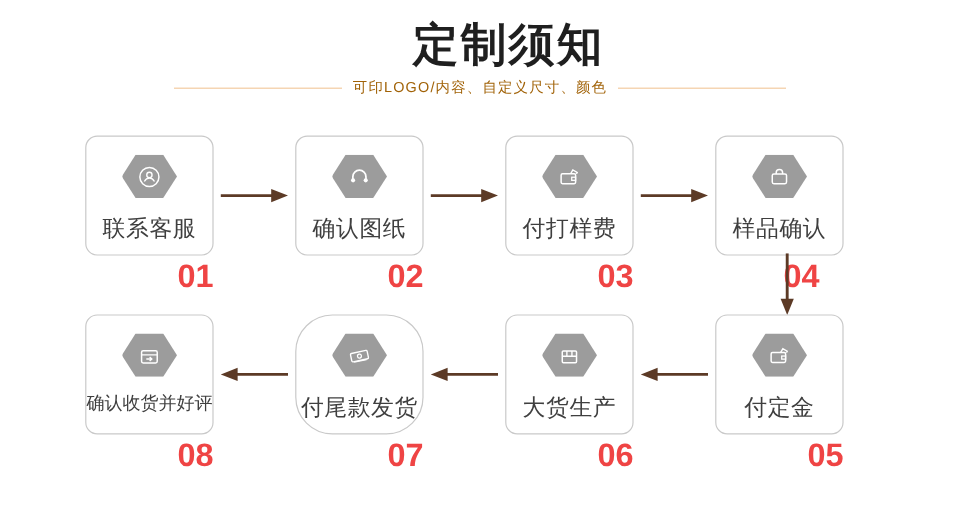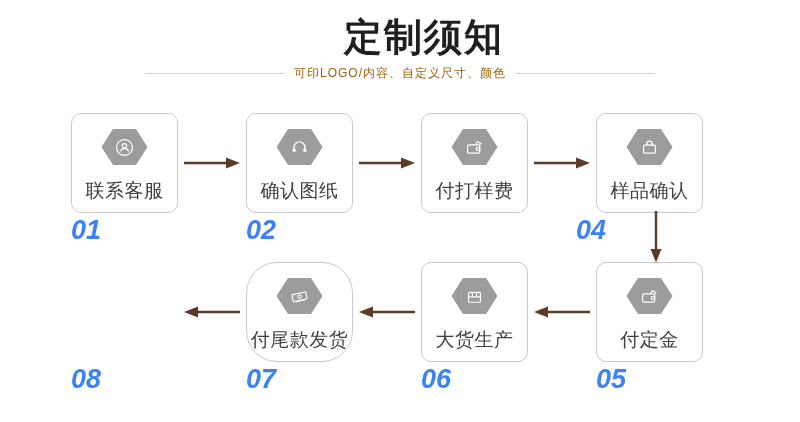--- a/index.html
+++ b/index.html
@@ -42,22 +42,22 @@
   }
   .hex svg { width: 23px; height: 23px; display: block; }
   .label {
     margin-top: 11px; font-size: 19px; color: #3f3f3f;
     white-space: nowrap; letter-spacing: 0.5px;
   }
   .label.small { font-size: 15px; letter-spacing: 0; }
 
   
   .num {
-    position: absolute; width: 107px; text-align: left;
-    font-size: 27px; font-weight: 600; color: #3b82f6; font-style: italic;
+    position: absolute; width: 107px; text-align: right;
+    font-size: 27px; font-weight: 600; color: #ef4444;
   }
 
   
   .arrow { position: absolute; }
 </style>
 </head>
 <body>
 
 <div class="canvas">
 
@@ -106,40 +106,51 @@
       <svg viewBox="0 0 24 24">
           <rect x="5.8" y="9.4" width="12.4" height="8.4" rx="1.4" fill="none" stroke="#fff" stroke-width="1.3"></rect>
           <path d="M9.2 9.4V8.2a2.8 2.8 0 0 1 5.6 0v1.2" fill="none" stroke="#fff" stroke-width="1.3"></path>
         </svg>
     </div>
     <div class="label">样品确认</div>
   </div>
 
   <div class="num" style="left:71px;  top:215px;">01</div>
   <div class="num" style="left:246px; top:215px;">02</div>
+  <div class="num" style="left:421px; top:215px;">03</div>
   <div class="num" style="left:576px; top:215px;">04</div>
 
   <svg class="arrow" style="left:183px; top:156px;" width="58" height="14">
       <line x1="1" y1="7" x2="45" y2="7" stroke="#5c3a26" stroke-width="2.4"></line>
       <polygon points="43,1.5 57,7 43,12.5" fill="#5c3a26"></polygon>
     </svg>
   <svg class="arrow" style="left:358px; top:156px;" width="58" height="14">
       <line x1="1" y1="7" x2="45" y2="7" stroke="#5c3a26" stroke-width="2.4"></line>
       <polygon points="43,1.5 57,7 43,12.5" fill="#5c3a26"></polygon>
     </svg>
   <svg class="arrow" style="left:533px; top:156px;" width="58" height="14">
       <line x1="1" y1="7" x2="45" y2="7" stroke="#5c3a26" stroke-width="2.4"></line>
       <polygon points="43,1.5 57,7 43,12.5" fill="#5c3a26"></polygon>
     </svg>
 
   <svg class="arrow" style="left:649px; top:211px;" width="14" height="52">
       <line x1="7" y1="0" x2="7" y2="40" stroke="#5c3a26" stroke-width="2.4"></line>
       <polygon points="1.5,38 7,51.5 12.5,38" fill="#5c3a26"></polygon>
     </svg>
 
+  <div class="box" style="left:71px; top:262px;">
+    <div class="hex">
+      <svg viewBox="0 0 24 24">
+          <rect x="5.2" y="7.6" width="13.6" height="10.6" rx="1.4" fill="none" stroke="#fff" stroke-width="1.3"></rect>
+          <path d="M5.2 11.2h13.6" stroke="#fff" stroke-width="1.2"></path>
+          <path d="M9.3 14.8h4.6M12.2 13.1l1.9 1.7-1.9 1.7" fill="none" stroke="#fff" stroke-width="1.2"></path>
+        </svg>
+    </div>
+    <div class="label small">确认收货并好评</div>
+  </div>
 
   <div class="box" style="left:246px; top:262px;border-radius:31px;">
     <div class="hex">
       <svg viewBox="0 0 24 24">
           <g transform="rotate(-12 12 12)">
             <rect x="4.6" y="8.6" width="14.8" height="7.4" rx="1" fill="none" stroke="#fff" stroke-width="1.2"></rect>
             <circle cx="12" cy="12.3" r="1.7" fill="none" stroke="#fff" stroke-width="1.1"></circle>
           </g>
           <path d="M7.4 17.6l10.8-2.3" stroke="#fff" stroke-width="1.1"></path>
         </svg>

